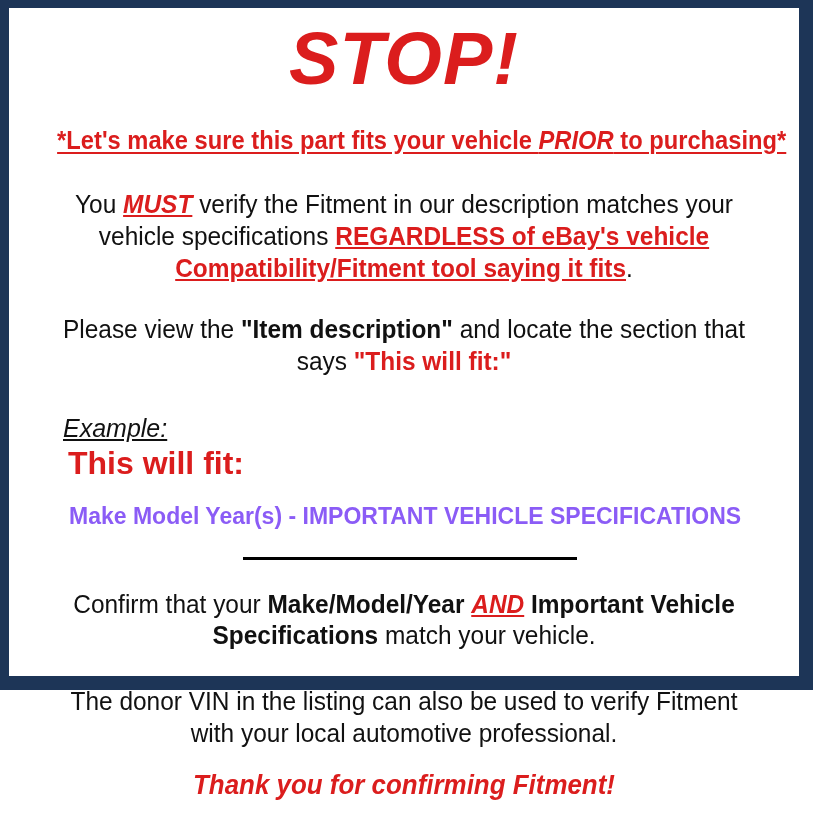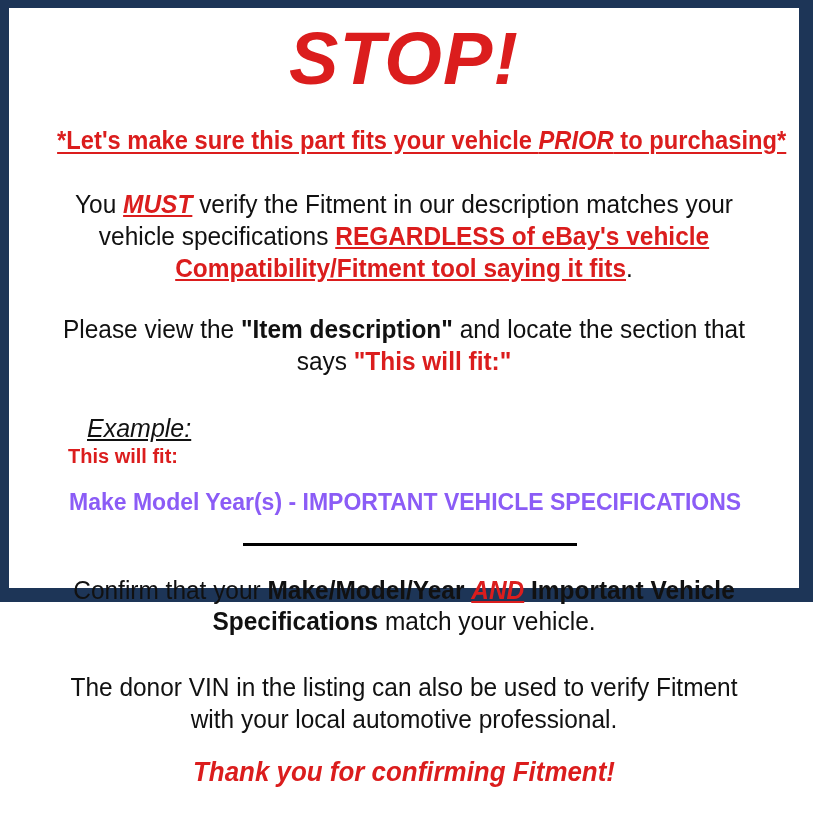--- a/index.html
+++ b/index.html
@@ -10,21 +10,21 @@
   body {
     width: 813px;
     height: 814px;
     overflow: hidden;
     font-family: "Liberation Sans", "DejaVu Sans", sans-serif;
   }
 
   #notice-card {
     box-sizing: border-box;
     width: 813px;
-    height: 602px;
+    height: 690px;
     background: #ffffff;
     border-top: 8px solid #1d3557;
     border-left: 9px solid #1d3557;
     border-right: 14px solid #1d3557;
     border-bottom: 14px solid #1d3557;
     position: relative;
   }
 
   #notice-inner {
     box-sizing: border-box;
@@ -106,25 +106,25 @@
     text-align: left;
   }
   .example-label {
     color: #111111;
     font-size: 25px;
     font-style: italic;
     text-decoration: underline;
     text-underline-offset: 2px;
     line-height: 1.1;
     display: inline-block;
-    margin-left: 32px;
+    margin-left: 8px;
   }
   .example-fit {
     color: #DB1D1D;
-    font-size: 20px;
+    font-size: 32px;
     font-weight: bold;
     line-height: 1.15;
     margin-top: 3px;
     margin-left: 13px;
   }
   .example-spec {
     color: #8b5cf6;
     font-size: 23px;
     font-weight: bold;
     line-height: 1.1;

